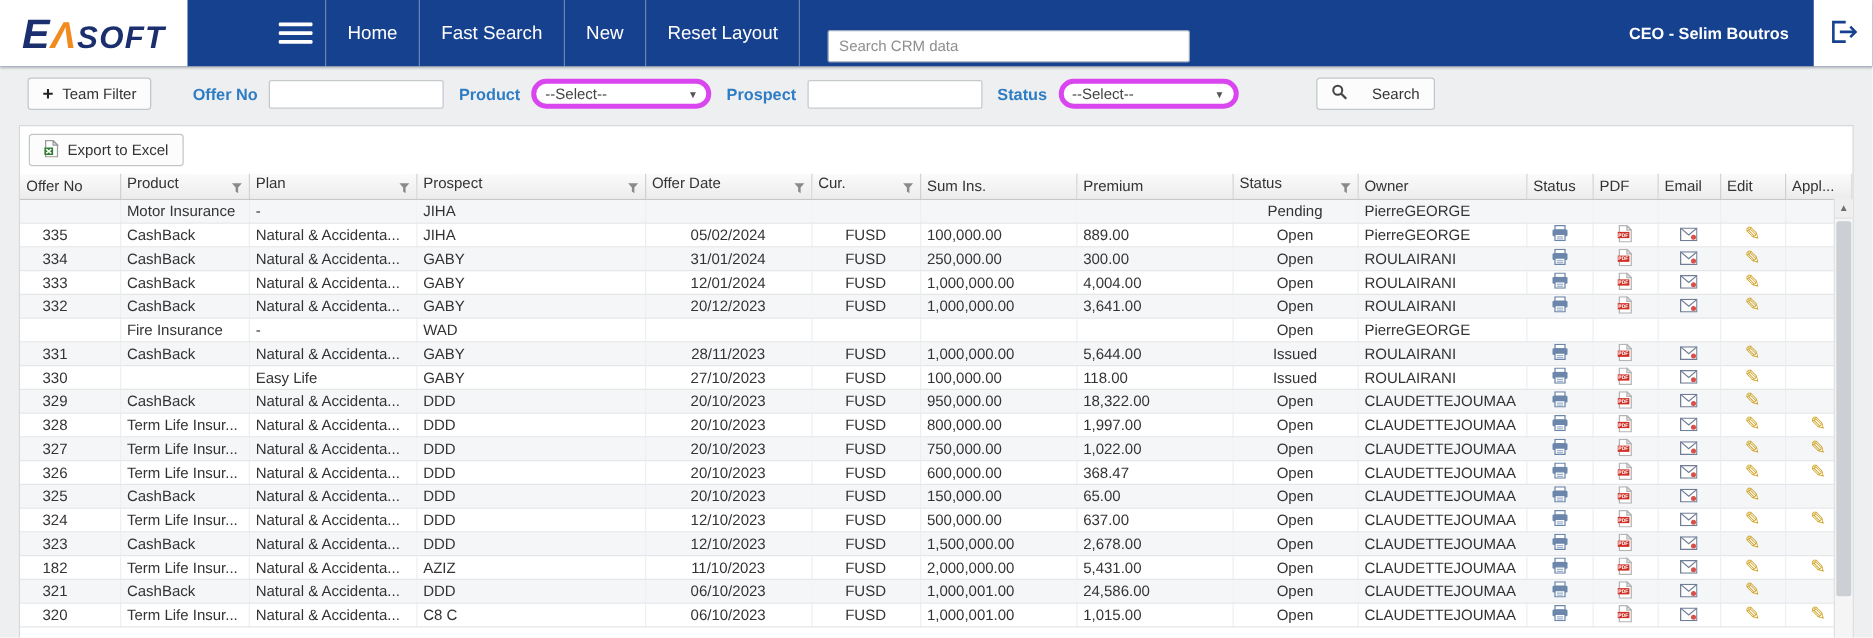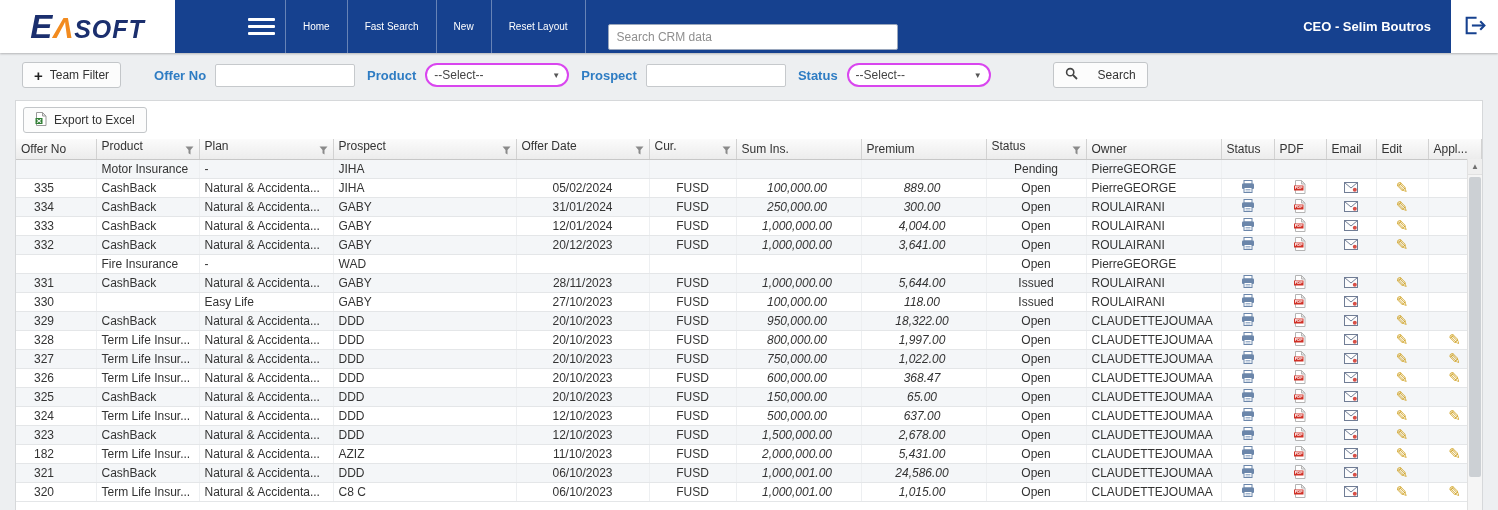--- a/index.html
+++ b/index.html
@@ -6,44 +6,44 @@
   html, body { margin: 0; padding: 0; }
   body {
     width: 1498px; height: 510px; overflow: hidden;
     background: #edeff1;
     font-family: "Liberation Sans", sans-serif;
     font-size: 12px; color: #333;
   }
 
   
   .topbar { display: flex; height: 53px; background: var(--navbar-blue, #16418f); box-shadow: 0 1px 2px rgba(0,0,0,.25); }
-  .logo-box { width: 175px; background: #fff; display: flex; align-items: center; justify-content: center; }
+  .logo-box { width: 150px; background: #fff; display: flex; align-items: center; justify-content: center; }
   .logo { font-weight: bold; font-style: italic; letter-spacing: 1px; line-height: 1; white-space: nowrap; }
   .logo .e   { color: var(--logo-navy, #1b2f6e); font-size: 33px; }
   .logo .a   { color: var(--accent-orange, #f28b1f); font-size: 30px; }
   .logo .soft{ color: var(--logo-navy, #1b2f6e); font-size: 25px; }
 
   .nav { flex: 1; display: flex; align-items: stretch; color: #fff; min-width: 0; }
   .hamburger { width: 48px; margin-left: 62px; display: flex; flex-direction: column; gap: 4px; justify-content: center; align-items: center; cursor: pointer; }
   .hamburger div { width: 27px; height: 3px; background: #fff; border-radius: 1px; }
-  .nav-item { display: flex; align-items: center; padding: 0 17px; font-size: 10px; cursor: pointer; border-right: 1px solid rgba(255,255,255,.35); }
+  .nav-item { display: flex; align-items: center; padding: 0 17px; font-size: 15px; cursor: pointer; border-right: 1px solid rgba(255,255,255,.35); }
   .nav-item.first { border-left: 1px solid rgba(255,255,255,.35); }
   .nav-search { align-self: center; margin-left: 22px; width: 290px; height: 26px; border: 1px solid #9aa7bd; border-radius: 2px; padding: 0 8px; font-size: 12px; color: #333; font-family: "Liberation Sans", sans-serif; margin-top: 20px; }
   .nav-search::placeholder { color: #8e8e8e; }
   .user { margin-left: auto; align-self: center; font-size: 13px; padding-right: 20px; white-space: nowrap; font-weight: bold; }
   .logout-box { width: 47px; background: #fff; display: flex; align-items: center; justify-content: center; cursor: pointer; }
 
   
   .filterbar { height: 44px; display: flex; align-items: center; padding: 0 22px; }
   .btn { background: #fcfcfc; border: 1px solid #c3c6c9; border-radius: 3px; height: 26px; display: inline-flex; align-items: center; gap: 7px; padding: 0 11px; font-size: 12px; color: #333; cursor: pointer; white-space: nowrap; }
   .plus-glyph { font-size: 15px; font-weight: bold; color: #222; line-height: 1; }
   .flabel { color: var(--label-blue, #2e7cc3); font-weight: bold; font-size: 13px; white-space: nowrap; }
   .ml-32 { margin-left: 33px; } .ml-12 { margin-left: 12px; } .ml-9 { margin-left: 9px; } .ml-60 { margin-left: 62px; gap: 20px; }
   .ftext { width: 140px; height: 23px; border: 1px solid #c6c9cc; border-radius: 2px; background: #fff; padding: 0 5px; font-family: "Liberation Sans", sans-serif; font-size: 12px; }
-  .fselect { width: 144px; height: 24px; border: 2px solid #d946ef; border-radius: 12px; background: #fff; display: inline-flex; align-items: center; justify-content: space-between; padding: 0 7px; color: #444; cursor: pointer; }
+  .fselect { width: 144px; height: 24px; border: 4px solid #d946ef; border-radius: 12px; background: #fff; display: inline-flex; align-items: center; justify-content: space-between; padding: 0 7px; color: #444; cursor: pointer; }
   .fselect .arrow { font-size: 8px; color: #555; }
 
   
   .panel { position: relative; margin: 3px 15px 0 15px; background: #fff; border: 1px solid #d6d8da; height: 424px; overflow: hidden; }
   .export-row { padding: 6px 7px; }
 
   table.grid { border-collapse: collapse; table-layout: fixed; width: 1465px; }
   .grid th {
     height: 20px; padding: 0 5px; font-weight: normal; text-align: left;
     background: linear-gradient(#fbfbfb, #ececec);
@@ -51,21 +51,21 @@
     white-space: nowrap; overflow: hidden; color: #333; cursor: pointer;
   }
   .grid td {
     height: 19px; padding: 0 5px;
     border-bottom: 1px solid #e4e6e8; border-right: 1px solid #edeff1;
     white-space: nowrap; overflow: hidden; text-overflow: ellipsis;
   }
   .grid tr.alt td { background: #f4f6f8; }
   .grid td:nth-child(1) { padding-left: 18px; }
   .grid td:nth-child(5), .grid td:nth-child(6), .grid td:nth-child(9) { text-align: center; }
-  .grid td:nth-child(7), .grid td:nth-child(8) { text-align: center; padding-right: 8px; font-style: italic; }
+  .grid td:nth-child(7), .grid td:nth-child(8) { text-align: left; padding-right: 8px; }
   .grid td.icon-cell { text-align: center; padding: 0; }
   .funnel { float: right; margin-top: 5px; margin-left: 4px; cursor: pointer; }
   .act-icon { display: inline-block; vertical-align: middle; line-height: 1; cursor: pointer; }
   .pencil { color: var(--pencil-yellow, #cfa01f); font-size: 15px; }
 
   
   .vscroll { position: absolute; top: 58px; right: 0; bottom: 0; width: 15px; background: #f5f5f5; border-left: 1px solid #e1e1e1; }
   .vscroll .up { height: 16px; display: flex; align-items: center; justify-content: center; font-size: 8px; color: #707070; background: #efefef; border-bottom: 1px solid #e1e1e1; cursor: pointer; }
   .vscroll .thumb { position: absolute; top: 18px; left: 1px; right: 1px; height: 300px; background: #ccd0d4; border-radius: 2px; cursor: grab; }
 </style>

